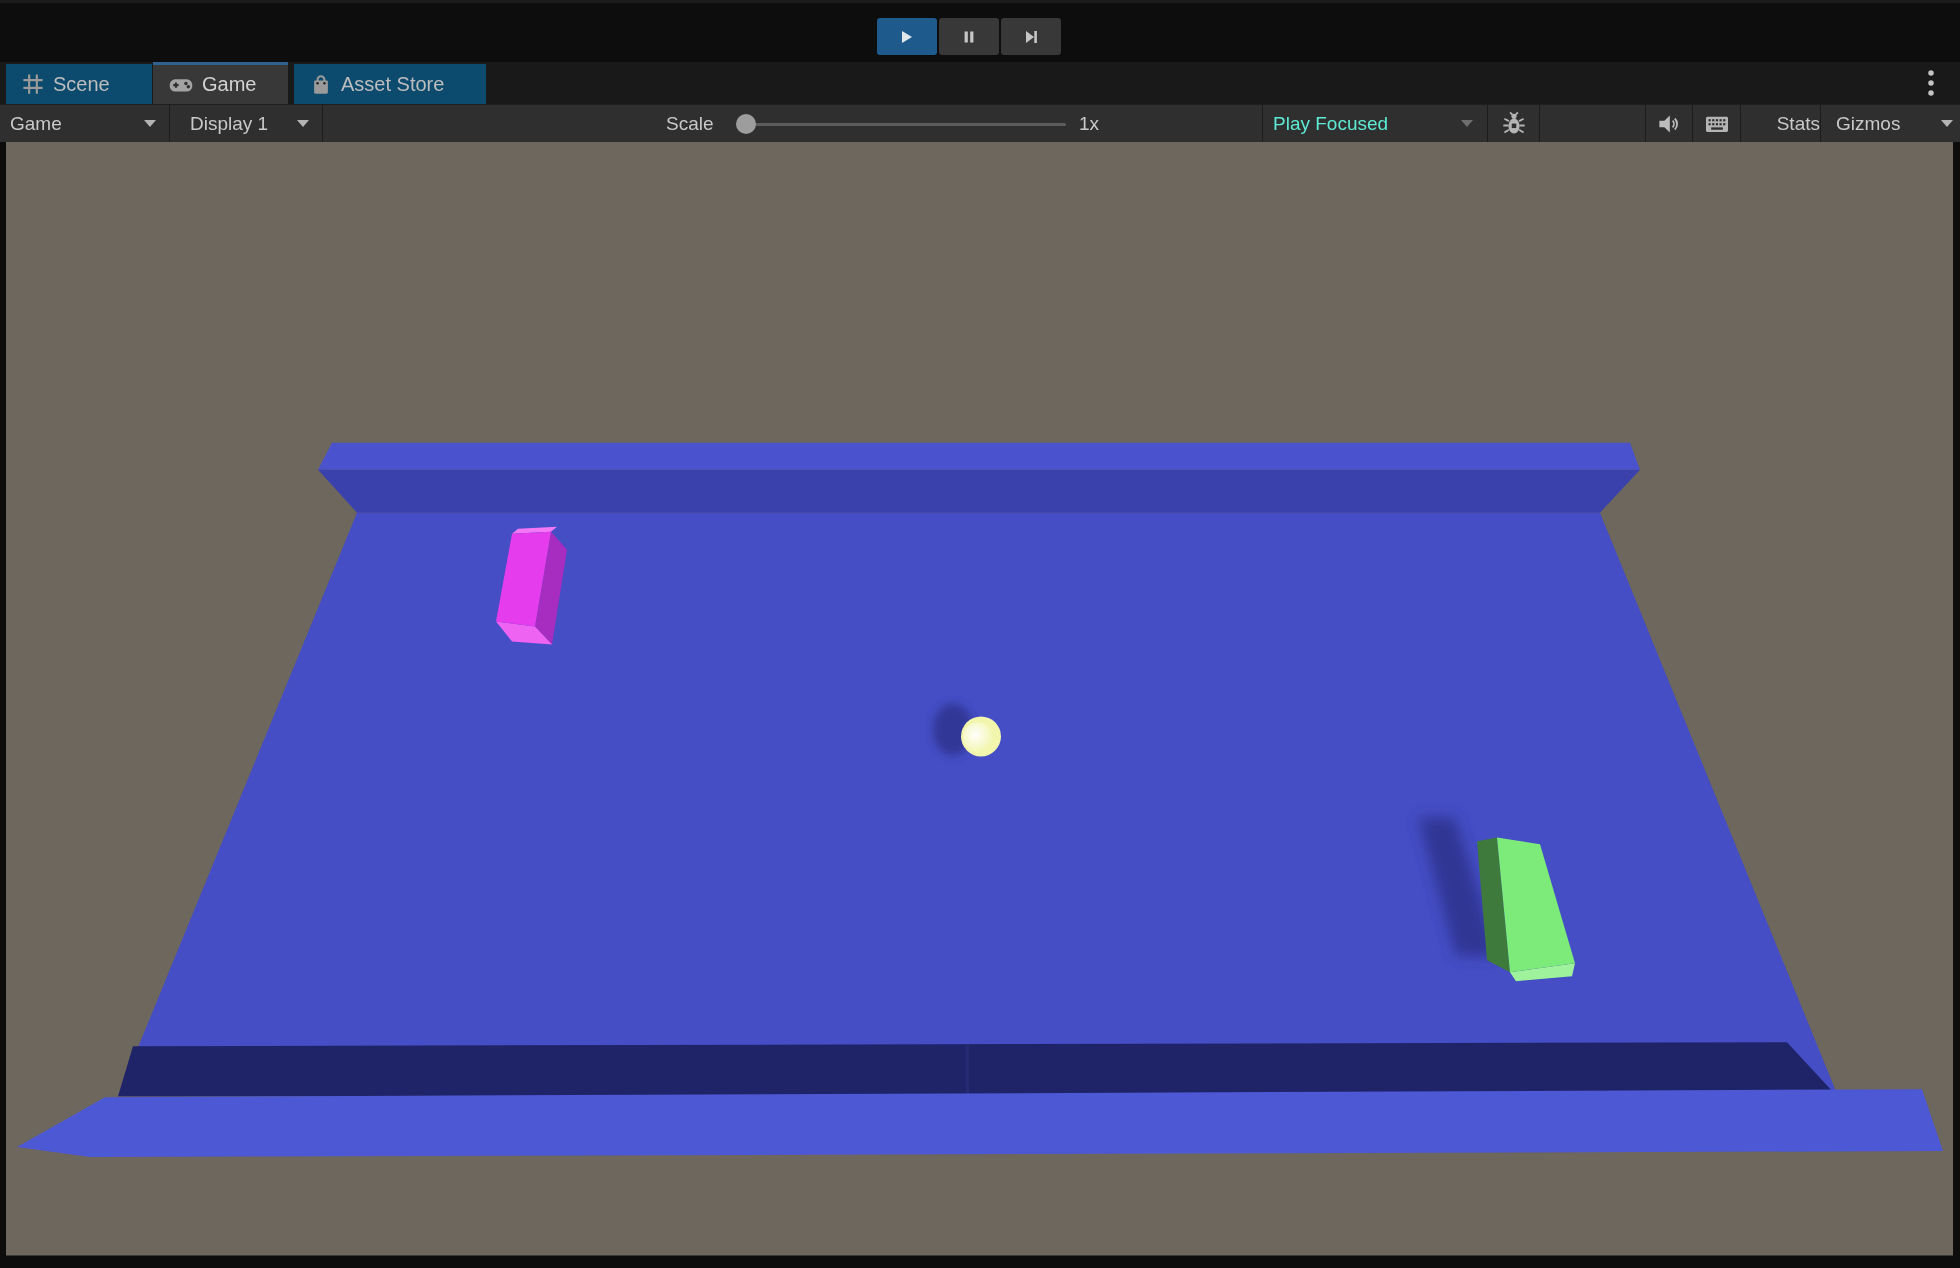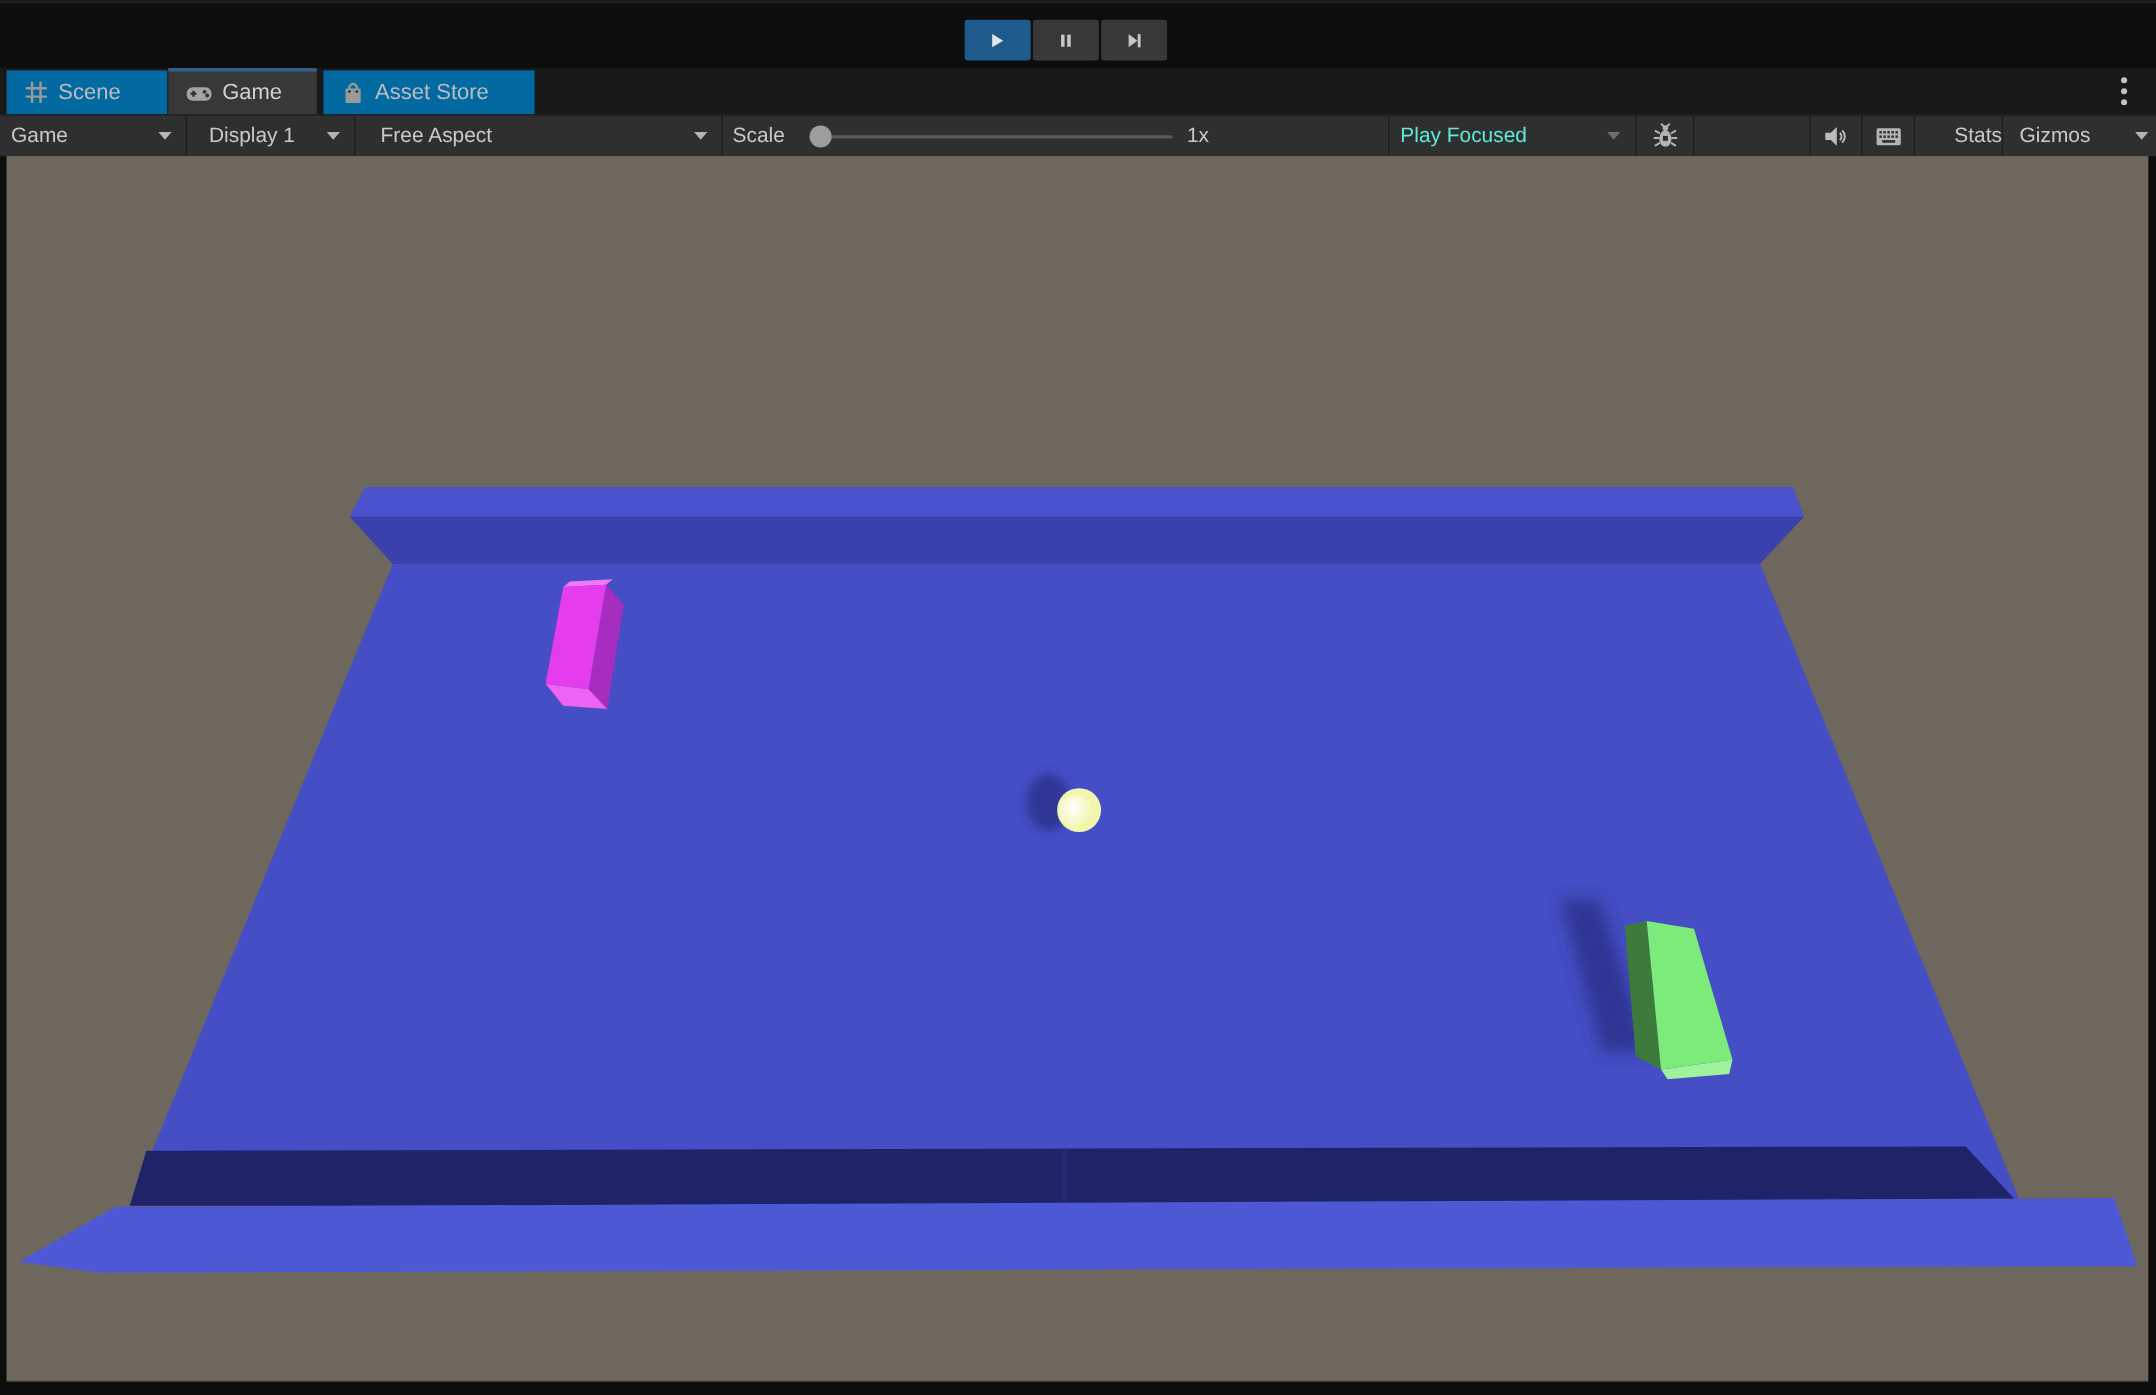--- a/index.html
+++ b/index.html
@@ -10,21 +10,21 @@
   
   .topbar { position:absolute; top:0; left:0; right:0; height:62px; background:#0d0d0d; border-top:3px solid #1c1c1c; }
   .transport { position:absolute; left:877px; top:15px; display:flex; gap:2px; }
   .tbtn { width:60px; height:37px; background:#383838; border:none; border-radius:3px;
           display:flex; align-items:center; justify-content:center; cursor:pointer; }
   .tbtn.active { background:#1e5a8c; }
 
   
   .tabsrow { position:absolute; top:62px; left:0; right:0; height:42px; background:#191919; }
   .tab { position:absolute; top:2px; bottom:0; display:flex; align-items:center; gap:9px;
-         background:#0369a1; color:#bdbdbd; font-size:20px; padding:0 16px; cursor:pointer; }
+         background:#0c4a6e; color:#bdbdbd; font-size:20px; padding:0 16px; cursor:pointer; }
   .tab.active { top:0; background:#383838; color:#d2d2d2; border-top:3px solid #31618f; }
   .kebab { position:absolute; right:14px; top:6px; width:30px; height:30px; display:flex;
            align-items:center; justify-content:center; cursor:pointer; background:transparent; border:none; }
 
   
   .toolbar { position:absolute; top:104px; left:0; right:0; height:38px; background:#2f2f2f;
              border-top:1px solid #1f1f1f; color:#c9c9c9; font-size:19px; }
   .tgrp { position:absolute; top:0; bottom:0; display:flex; align-items:center; cursor:pointer; }
   .divR { border-right:1px solid #1c1c1c; }
   .divL { border-left:1px solid #1c1c1c; }
@@ -106,24 +106,20 @@
     <div class="tgrp divR" style="left:0; width:170px; padding-left:10px;">
       <span>Game</span>
       <span class="caret" style="margin-left:auto; margin-right:13px;"></span>
     </div>
 
     <div class="tgrp divR" style="left:171px; width:152px; padding-left:19px;">
       <span>Display 1</span>
       <span class="caret" style="margin-left:auto; margin-right:13px;"></span>
     </div>
 
-    <div class="tgrp divR" style="left:336px; width:321px; padding-left:10px;">
-      <span>Free Aspect</span>
-      <span class="caret" style="margin-left:auto; margin-right:13px;"></span>
-    </div>
 
     <div class="tgrp" style="left:666px;">
       <span>Scale</span>
     </div>
     <div class="slider-track"></div>
     <div class="slider-thumb"></div>
     <div class="tgrp" style="left:1079px;">
       <span>1x</span>
     </div>
 

